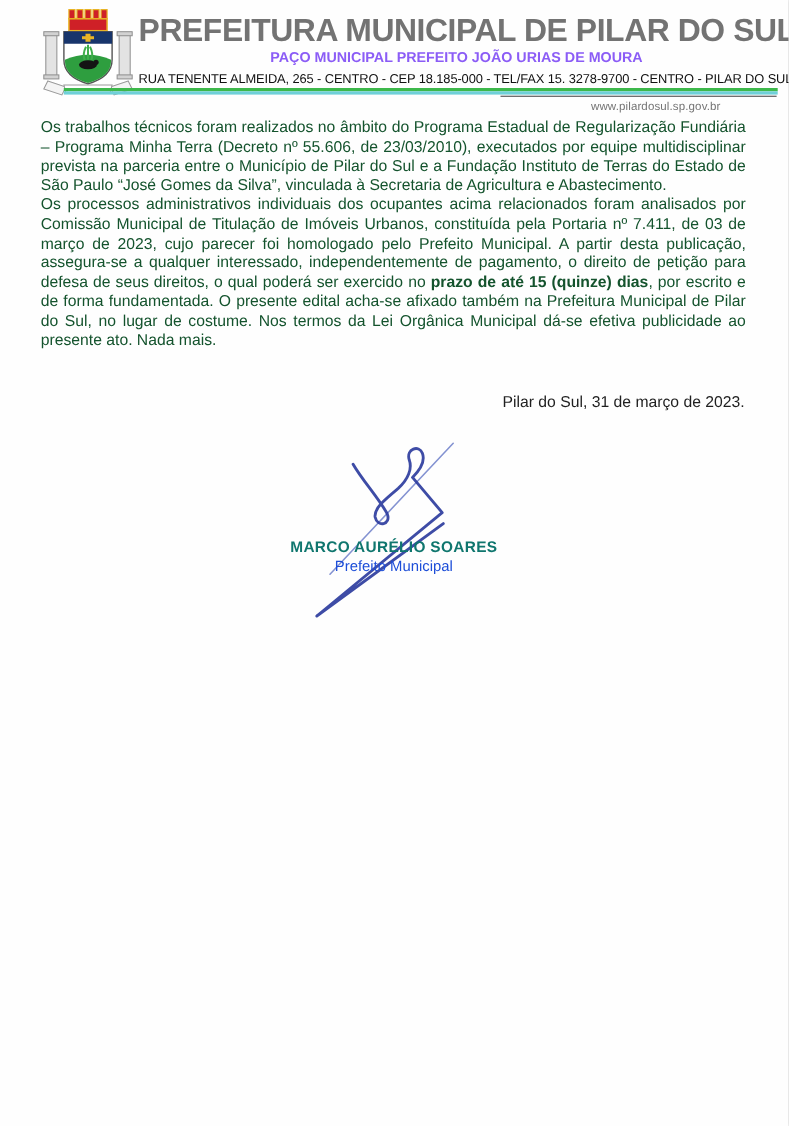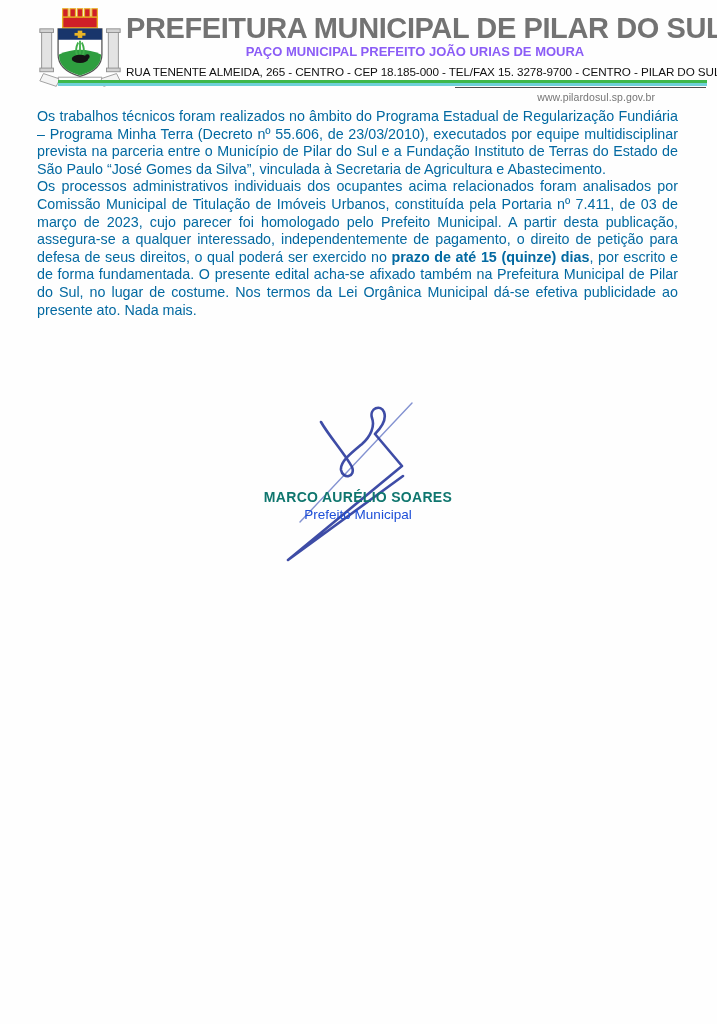--- a/index.html
+++ b/index.html
@@ -30,21 +30,21 @@
   .rule-green{position:absolute;left:58px;right:10px;top:80px;height:2.5px;background:#3db84b;}
   .rule-cyan{position:absolute;left:58px;right:10px;top:83.4px;height:3px;background:#6fd0d8;}
   .rule-dark{position:absolute;left:455px;width:251px;top:86.8px;height:1.6px;background:#4c4c4c;}
   .website{
     position:absolute;top:77px;right:62px;
     font-size:10.5px;color:#757575;letter-spacing:0.1px;margin-top:14px;
   }
   
   .doc-body{
     position:absolute;left:37px;top:108px;width:641px;
-    font-size:14.3px;line-height:17.6px;color:#0369a1;
+    font-size:14.3px;line-height:17.6px;color:#14532d;
     text-align:justify;
   }
   .doc-body p{margin:0;padding:0;}
   .dateline{
     position:absolute;top:358px;right:40px;
     font-size:14.3px;color:#1f1f1f;
   }
   
   .sig-scribble{position:absolute;left:255px;top:396px;width:165px;height:172px;}
   .sig-block{
@@ -107,20 +107,21 @@
   <div class="rule-green"></div>
   <div class="rule-cyan"></div>
   <div class="rule-dark"></div>
   <div class="website">www.pilardosul.sp.gov.br</div>
 
   <div class="doc-body">
     <p><span>Os trabalhos técnicos foram realizados no âmbito do Programa Estadual de Regularização Fundiária – Programa Minha Terra (Decreto nº 55.606, de 23/03/2010), executados por equipe multidisciplinar prevista na parceria entre o Município de Pilar do Sul e a Fundação Instituto de Terras do Estado de São Paulo “José Gomes da Silva”, vinculada à Secretaria de Agricultura e Abastecimento.</span></p>
     <p><span>Os processos administrativos individuais dos ocupantes acima relacionados foram analisados por Comissão Municipal de Titulação de Imóveis Urbanos, constituída pela Portaria nº 7.411, de 03 de março de 2023, cujo parecer foi homologado pelo Prefeito Municipal. A partir desta publicação, assegura-se a qualquer interessado, independentemente de pagamento, o direito de petição para defesa de seus direitos, o qual poderá ser exercido no </span><b>prazo de até 15 (quinze) dias</b><span>, por escrito e de forma fundamentada. O presente edital acha-se afixado também na Prefeitura Municipal de Pilar do Sul, no lugar de costume. Nos termos da Lei Orgânica Municipal dá-se efetiva publicidade ao presente ato. Nada mais.</span></p>
   </div>
 
+  <div class="dateline">Pilar do Sul, 31 de março de 2023.</div>
 
   <svg class="sig-scribble" viewBox="0 0 165 172" xmlns="http://www.w3.org/2000/svg">
     <path d="M157,7 L45,126" fill="none" stroke="#6d7fc9" stroke-width="1.4" stroke-linecap="round" opacity="0.85"></path>
     <path d="M66,26
              C74,40 90,58 97,71
              C101,81 88,84 86,74
              C85,66 95,58 107,48
              C116,40 120,30 117,22
              C114,12 126,8 129,16
              C132,24 126,32 120,38

